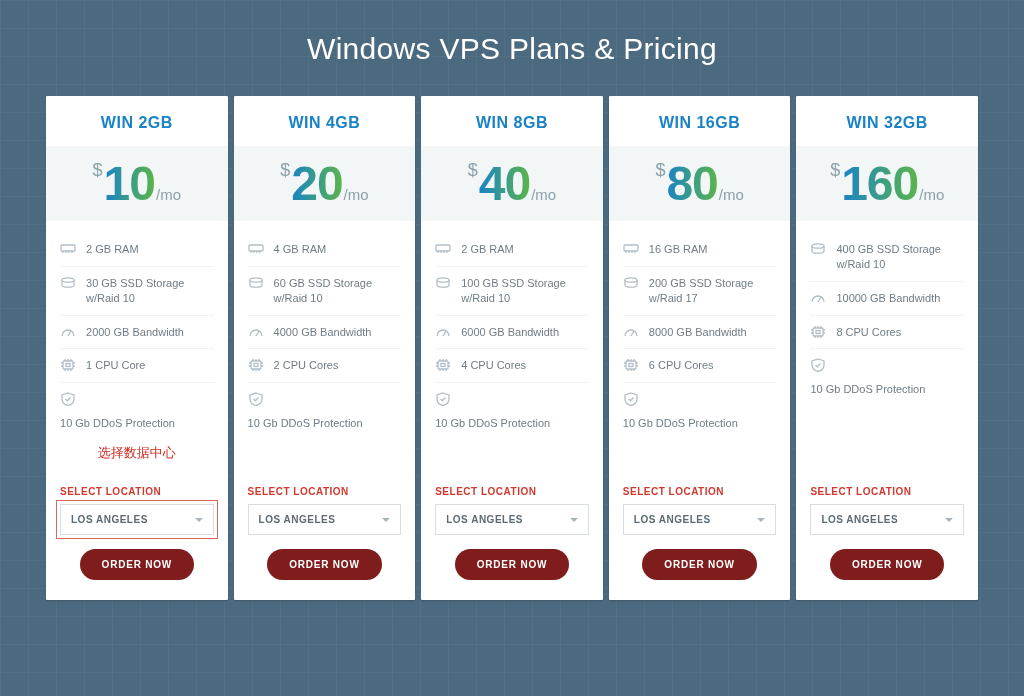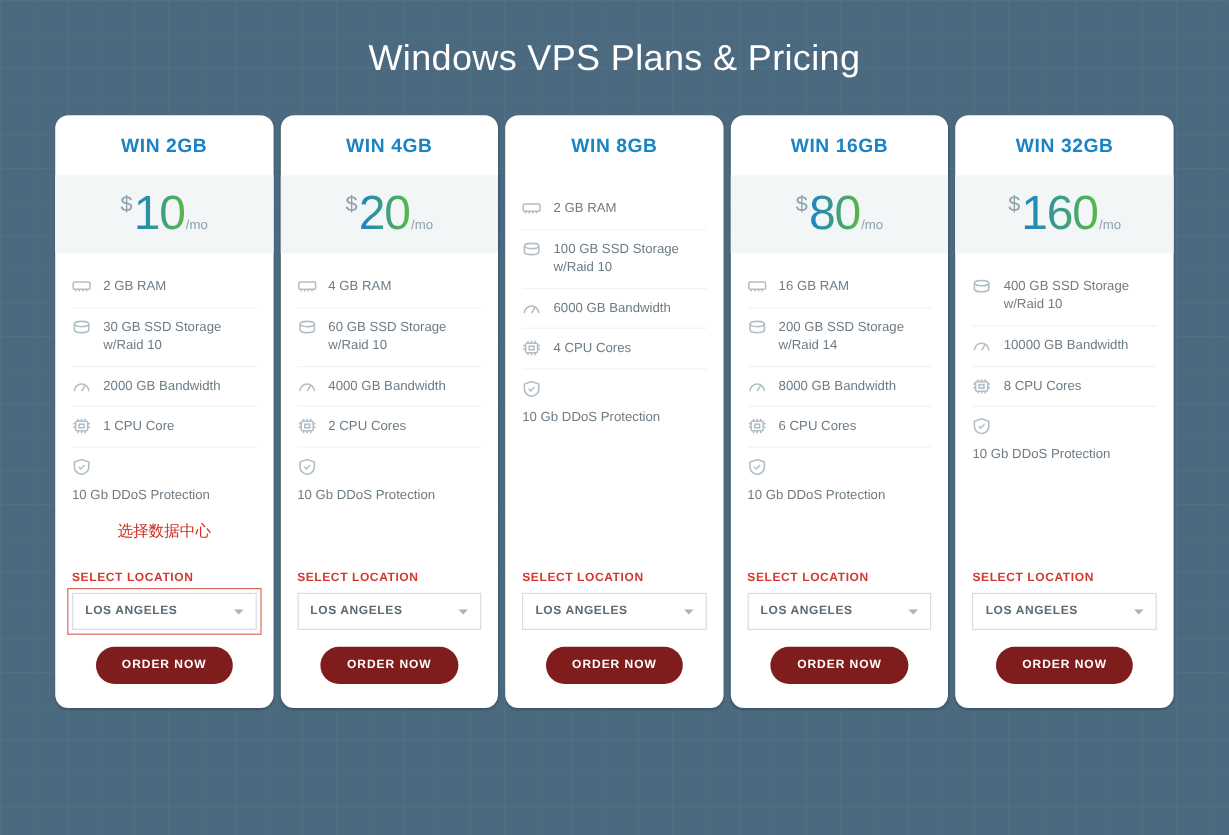--- a/index.html
+++ b/index.html
@@ -24,21 +24,21 @@
   }
   .plans {
     display: flex;
     justify-content: center;
     gap: 6px;
     padding: 0 46px;
   }
   .card {
     background: #fff;
     width: 184px;
-    border-radius: 11px;
+    border-radius: 1px;
     box-shadow: 0 1px 2px rgba(0,0,0,0.2);
     display: flex;
     flex-direction: column;
     padding: 18px 14px 20px;
   }
   .plan-name {
     color: #1a83c6;
     font-size: 16px;
     font-weight: 700;
     letter-spacing: 0.5px;
@@ -53,30 +53,30 @@
   }
   .price-wrap .dollar {
     font-size: 18px;
     color: #8ca1ab;
     vertical-align: top;
     position: relative;
     top: 4px;
     margin-right: 1px;
   }
   .price-wrap .amount {
-    font-size: 40px;
-    font-weight: 400;
+    font-size: 48px;
+    font-weight: 700;
     background: linear-gradient(90deg, #1a83c6 0%, #5bb54a 100%);
     -webkit-background-clip: text;
     background-clip: text;
     color: transparent;
     letter-spacing: -1px;
   }
   .price-wrap .per {
-    font-size: 11px;
+    font-size: 15px;
     color: #8ca1ab;
     margin-left: 1px;
   }
   .features {
     list-style: none;
     margin-top: 12px;
     flex: 1;
   }
   .features li {
     display: flex;
@@ -262,20 +262,21 @@
       </ul>
       <div class="select-label">SELECT LOCATION</div>
       <div class="select-box">
         <span>LOS ANGELES</span>
         <span class="chev"></span>
       </div>
       <button class="order-btn">ORDER NOW</button>
     </div>
     <div class="card">
       <div class="plan-name">WIN 8GB</div>
+      <div class="price-wrap"><span class="dollar">$</span><span class="amount">40</span><span class="per">/mo</span></div>
       <ul class="features">
         <li>
           <span class="ic">
             <svg viewBox="0 0 16 14">
               <use href="#i-ram"></use>
             </svg>
           </span>
           <span>2 GB RAM</span>
         </li>
         <li>
@@ -329,21 +330,21 @@
             </svg>
           </span>
           <span>16 GB RAM</span>
         </li>
         <li>
           <span class="ic">
             <svg viewBox="0 0 16 14">
               <use href="#i-disk"></use>
             </svg>
           </span>
-          <span>200 GB SSD Storage w/Raid 14</span>
+          <span>200 GB SSD Storage w/Raid 17</span>
         </li>
         <li>
           <span class="ic">
             <svg viewBox="0 0 16 14">
               <use href="#i-gauge"></use>
             </svg>
           </span>
           <span>8000 GB Bandwidth</span>
         </li>
         <li>

